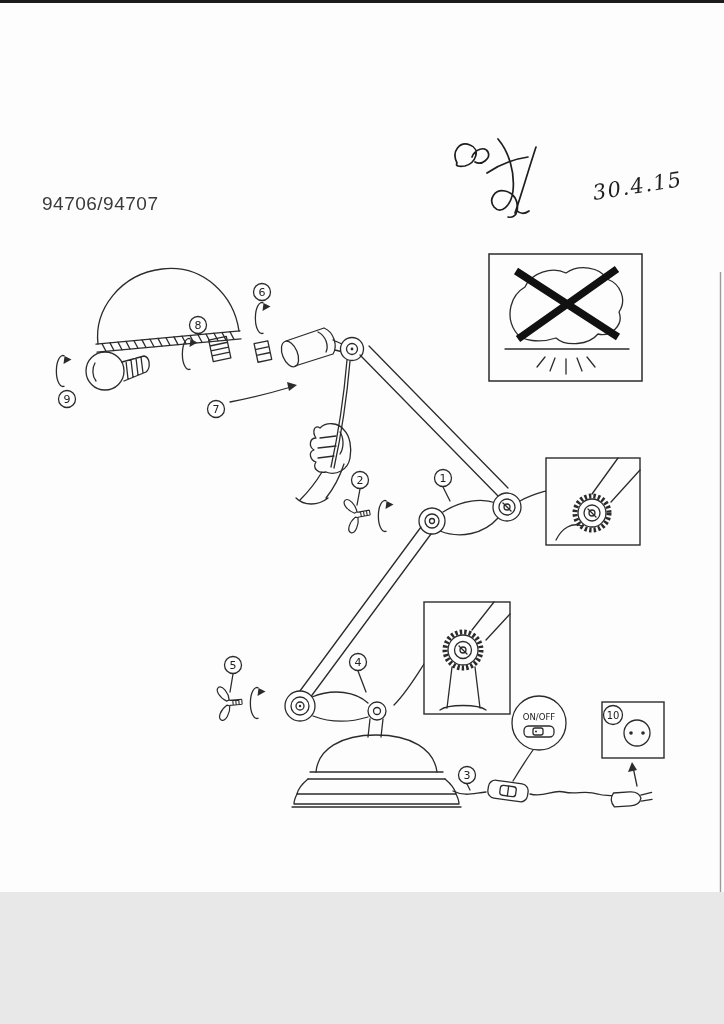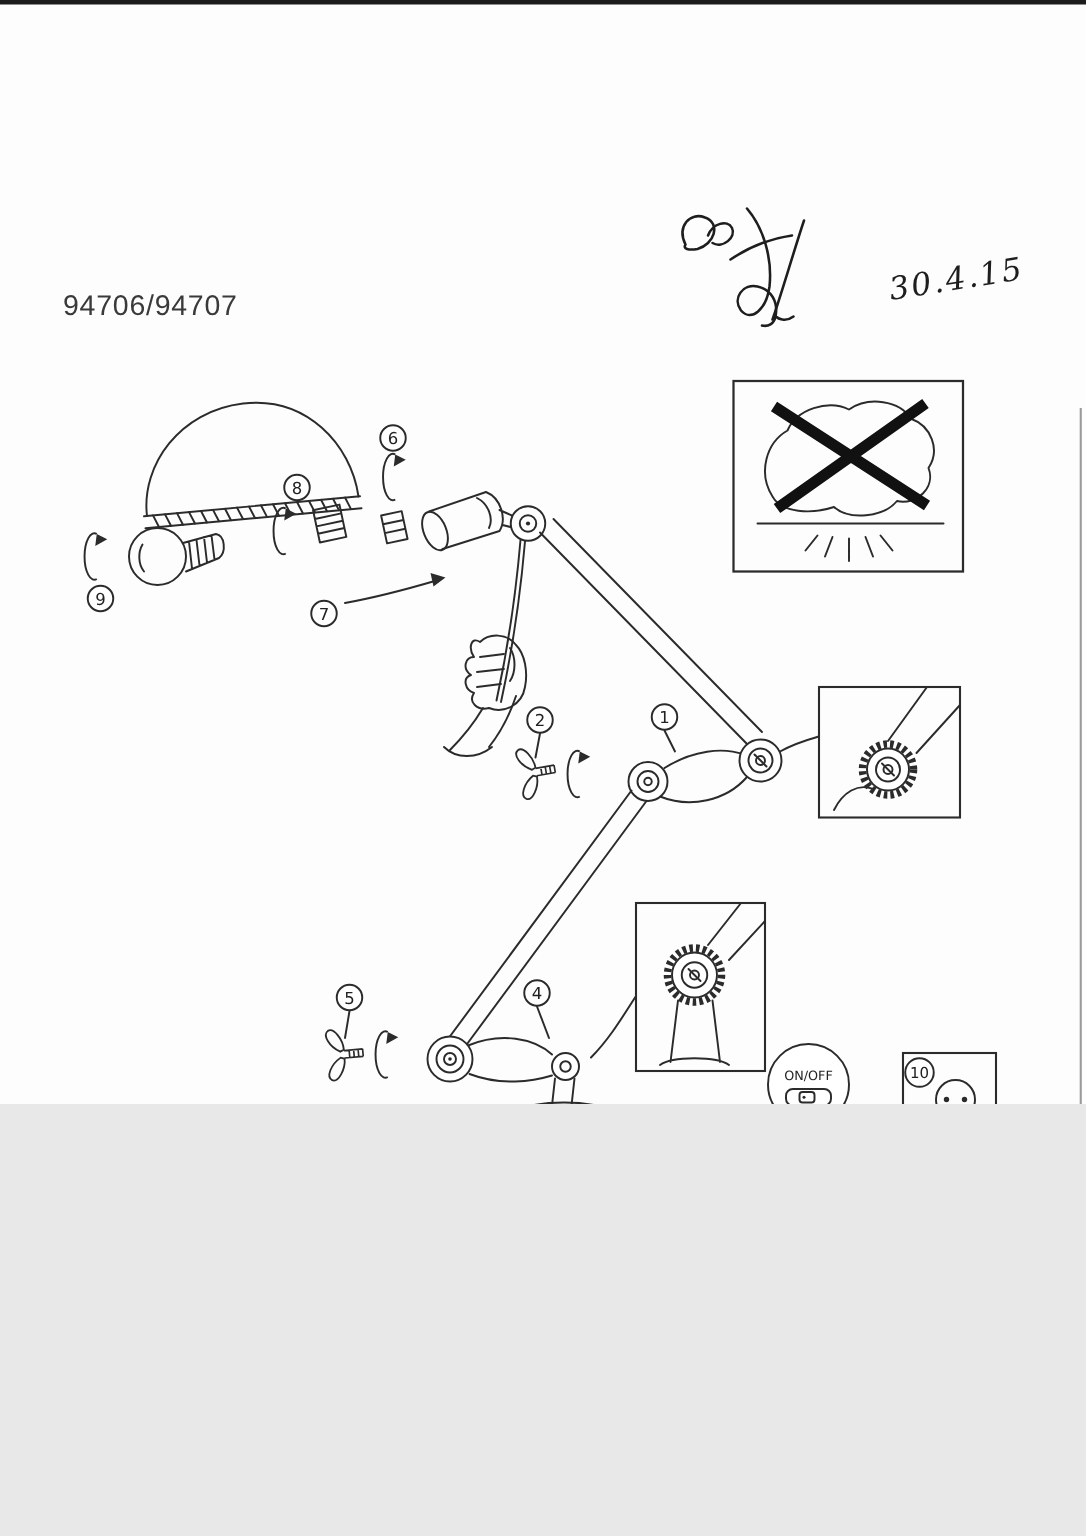--- a/index.html
+++ b/index.html
@@ -1,17 +1,17 @@
 <!DOCTYPE html>
 <html><head>
 <meta charset="utf-8">
 <style>
   html,body{margin:0;padding:0;background:#e8e8e8;}
   .page{
-    position:relative;width:724px;height:736px;background:#fdfdfd;
+    position:relative;width:724px;height:892px;background:#fdfdfd;
     overflow:hidden;font-family:"DejaVu Sans",sans-serif;margin:0 auto;
   }
   svg{position:absolute;left:0;top:0;}
   .ink{stroke:#2b2b2b;fill:none;stroke-width:1.3;stroke-linecap:round;stroke-linejoin:round;}
   .model-num{font-family:"Liberation Sans","DejaVu Sans",sans-serif;font-size:19px;fill:#3a3a3a;letter-spacing:.5px;}
   .callout-num{font-family:"DejaVu Sans",sans-serif;font-size:11px;fill:#222;text-anchor:middle;}
   .callout-num-sm{font-family:"DejaVu Sans",sans-serif;font-size:10px;fill:#222;text-anchor:middle;}
   .onoff-label{font-family:"DejaVu Sans",sans-serif;font-size:8.5px;fill:#222;text-anchor:middle;}
   .date-note{font-family:"DejaVu Serif",serif;font-style:italic;font-size:21px;fill:#1e1e1e;letter-spacing:1.5px;}
   .sig{stroke:#1e1e1e;fill:none;stroke-width:1.7;stroke-linecap:round;stroke-linejoin:round;}

